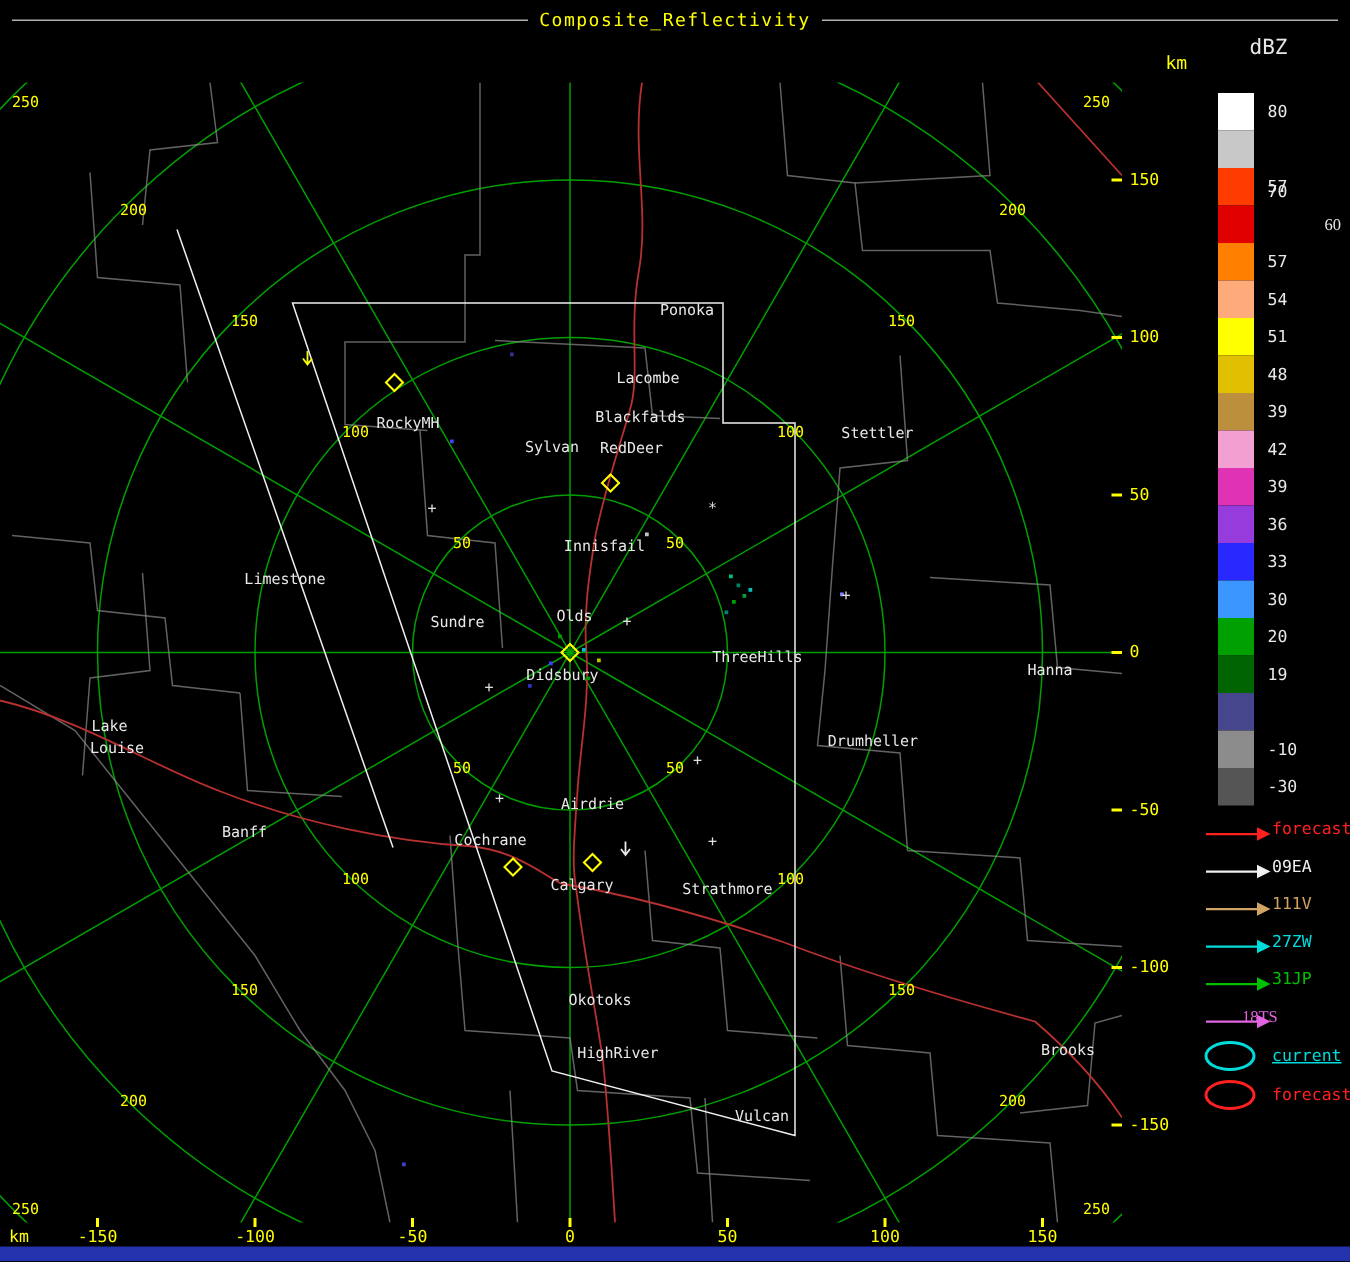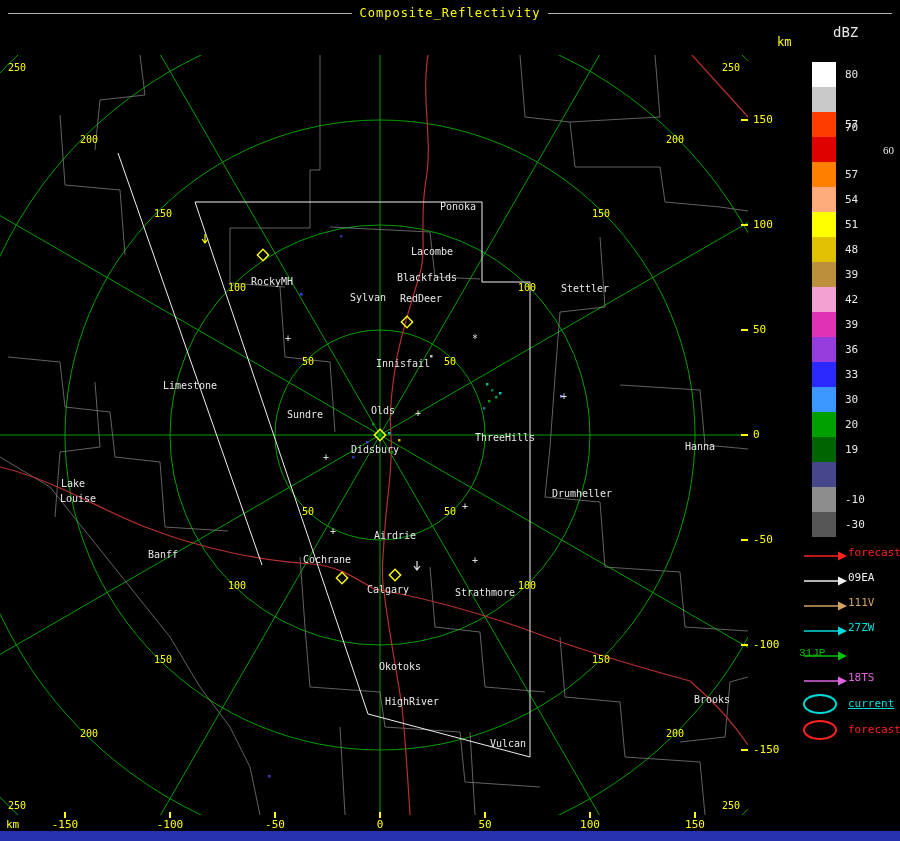--- a/index.html
+++ b/index.html
@@ -247,26 +247,26 @@
     <div class="leglabel" style="left: 848px; top: 597px; color: rgb(210, 164, 100);">111V</div>
     <div class="legsym" style="left: 804px; top: 622px;"><svg width="44" height="12">
         <line x1="0" y1="6" x2="34" y2="6" stroke="#00dcdc" stroke-width="1.5"></line>
         <polygon points="34,1.5 43,6 34,10.5" fill="#00dcdc"></polygon>
       </svg></div>
     <div class="leglabel" style="left: 848px; top: 622px; color: rgb(0, 220, 220);">27ZW</div>
     <div class="legsym" style="left: 804px; top: 647px;"><svg width="44" height="12">
         <line x1="0" y1="6" x2="34" y2="6" stroke="#00c000" stroke-width="1.5"></line>
         <polygon points="34,1.5 43,6 34,10.5" fill="#00c000"></polygon>
       </svg></div>
-    <div class="leglabel" style="left: 799px; top: 647px; color: rgb(0, 192, 0); font-family: Liberation Mono, monospace;">31JP</div>
+    <div class="leglabel" style="left: 848px; top: 647px; color: rgb(0, 192, 0);">31JP</div>
     <div class="legsym" style="left: 804px; top: 672px;"><svg width="44" height="12">
         <line x1="0" y1="6" x2="34" y2="6" stroke="#e064e0" stroke-width="1.5"></line>
         <polygon points="34,1.5 43,6 34,10.5" fill="#e064e0"></polygon>
       </svg></div>
-    <div class="leglabel" style="left: 848px; top: 672px; color: rgb(224, 100, 224);">18TS</div>
+    <div class="leglabel" style="left: 828px; top: 672px; color: rgb(224, 100, 224); font-family: Liberation Serif, serif;">18TS</div>
     <div class="legsym" style="left: 802px; top: 693px;"><svg width="44" height="22">
         <ellipse cx="18" cy="11" rx="16" ry="9" fill="none" stroke="#00dcdc" stroke-width="2"></ellipse>
       </svg></div>
     <div class="leglabel" style="left: 848px; top: 698px; color: rgb(0, 220, 220); text-decoration: underline;">current</div>
     <div class="legsym" style="left: 802px; top: 719px;"><svg width="44" height="22">
         <ellipse cx="18" cy="11" rx="16" ry="9" fill="none" stroke="#ff2020" stroke-width="2"></ellipse>
       </svg></div>
     <div class="leglabel" style="left: 848px; top: 724px; color: rgb(255, 32, 32);">forecast</div>
   </div>
 

